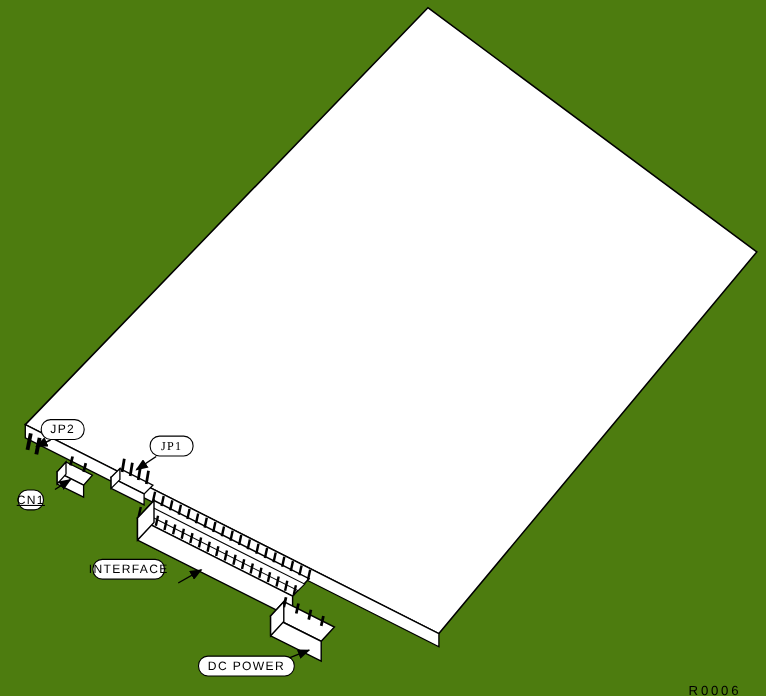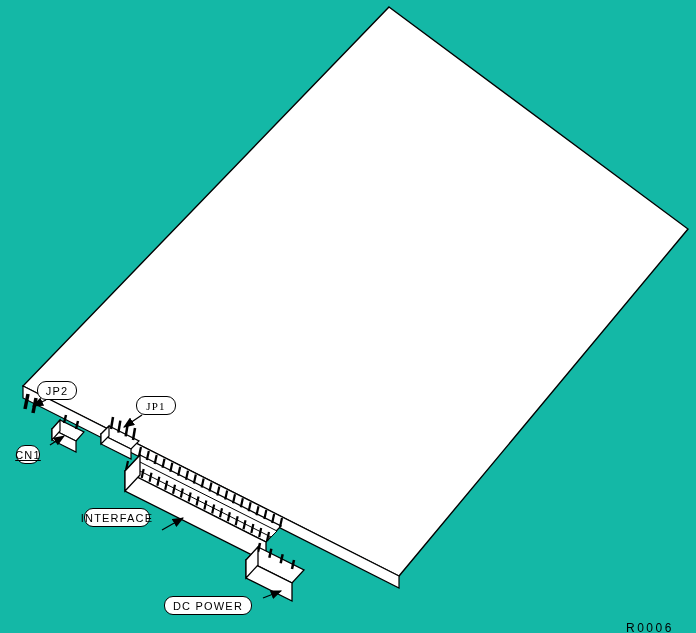--- a/index.html
+++ b/index.html
@@ -1,20 +1,20 @@
 <!DOCTYPE html>
 <html><head>
 <meta charset="utf-8">
 <style>
   html,body{margin:0;padding:0;background:#ffffff;}
   .stage{
     position:relative;
     width:696px;
     height:633px;
-    background:#14b8a6;
+    background:#4d7c0f;
     overflow:hidden;
     font-family:"Liberation Sans", sans-serif;
   }
   .stage svg{position:absolute;left:0;top:0;}
   .callout{
     position:absolute;
     display:flex;
     align-items:center;
     justify-content:center;
     background:#ffffff;
@@ -24,21 +24,21 @@
     font-size:11px;
     letter-spacing:1.2px;
     color:#000000;
     white-space:nowrap;
     z-index:3;
   }
   .callout-jp2{left:37px;top:381px;width:40px;height:19px;}
   .callout-jp1{left:136px;top:396px;width:40px;height:19px;font-family:Liberation Serif, serif;}
   .callout-cn1{left:16px;top:445px;width:24px;height:19px;text-decoration:underline;}
   .callout-interface{left:84px;top:508px;width:66px;height:19px;}
-  .callout-dcpower{left:164px;top:596px;width:88px;height:19px;}
+  .callout-dcpower{left:180px;top:596px;width:88px;height:19px;}
   .refcode{
     position:absolute;
     left:626px;top:609px;
     font-size:12px;
     letter-spacing:2.5px;
     color:#000000;
     z-index:3;
     margin-top:12px;
   }
 </style>

